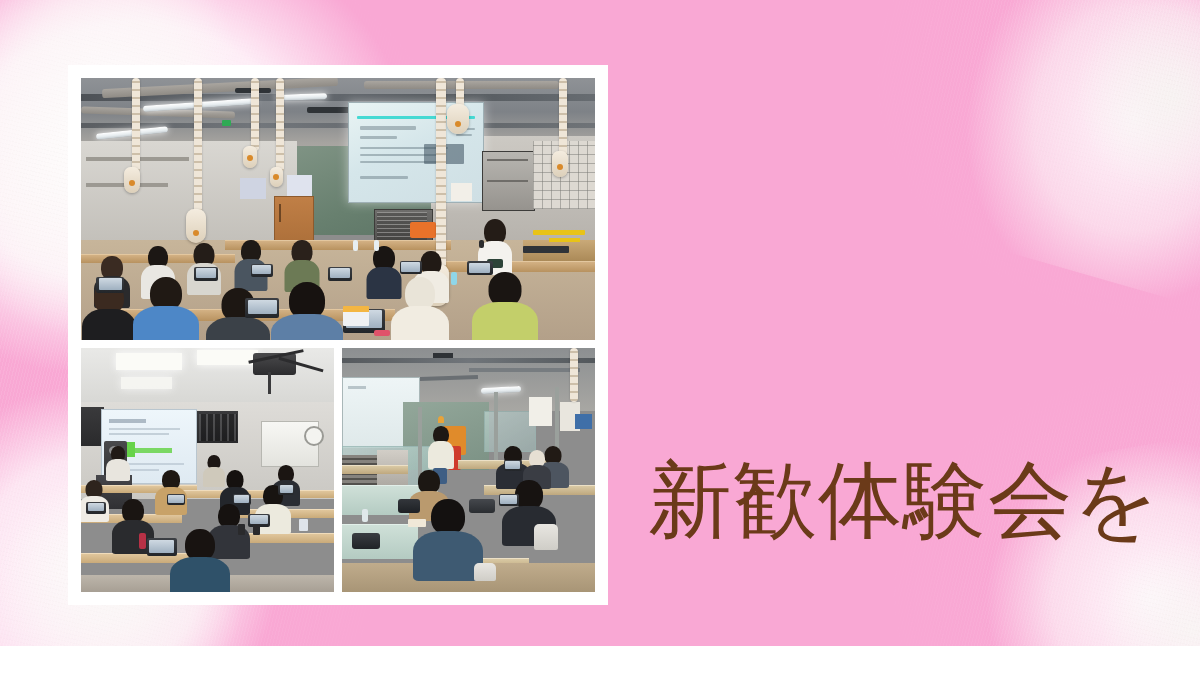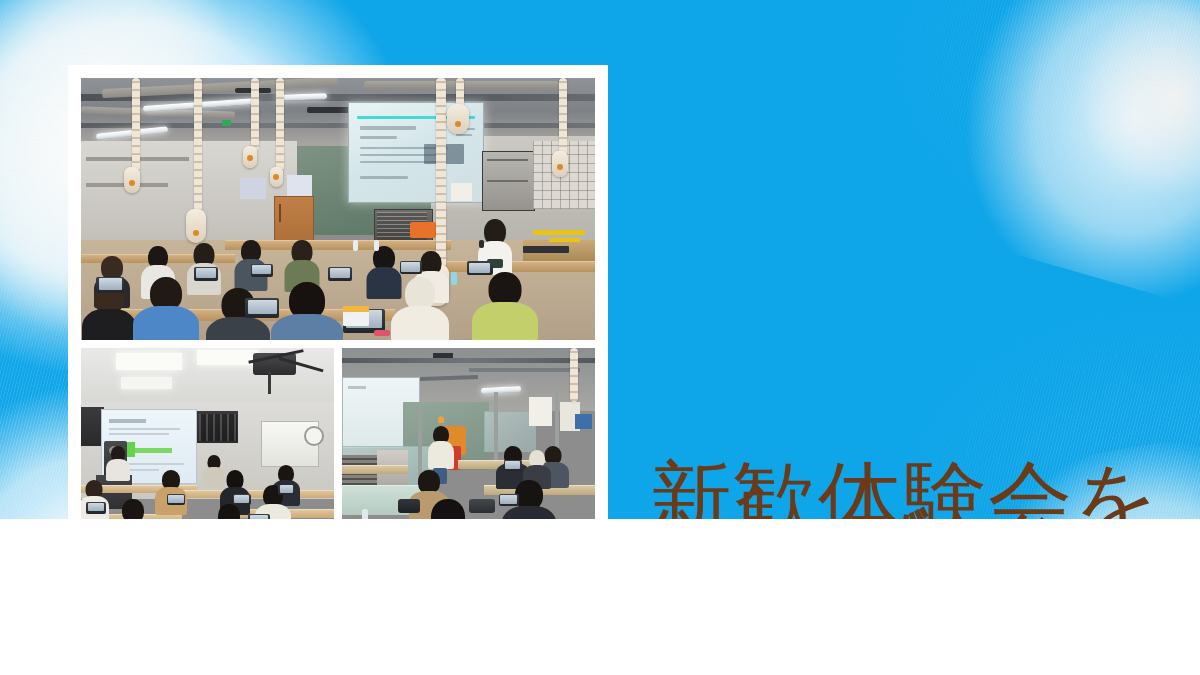--- a/index.html
+++ b/index.html
@@ -8,23 +8,23 @@
     padding: 0;
     background: #ffffff;
   }
   body {
     font-family: "Liberation Sans", "DejaVu Sans", sans-serif;
   }
 
   .slide {
     position: relative;
     width: 1200px;
-    height: 519px;
+    height: 646px;
     overflow: hidden;
-    background: #0ea5e9;
+    background: #f9a8d4;
   }
 
   
   .wash {
     position: absolute;
     pointer-events: none;
   }
   .wash-tl {
     left: -90px;
     top: -170px;

